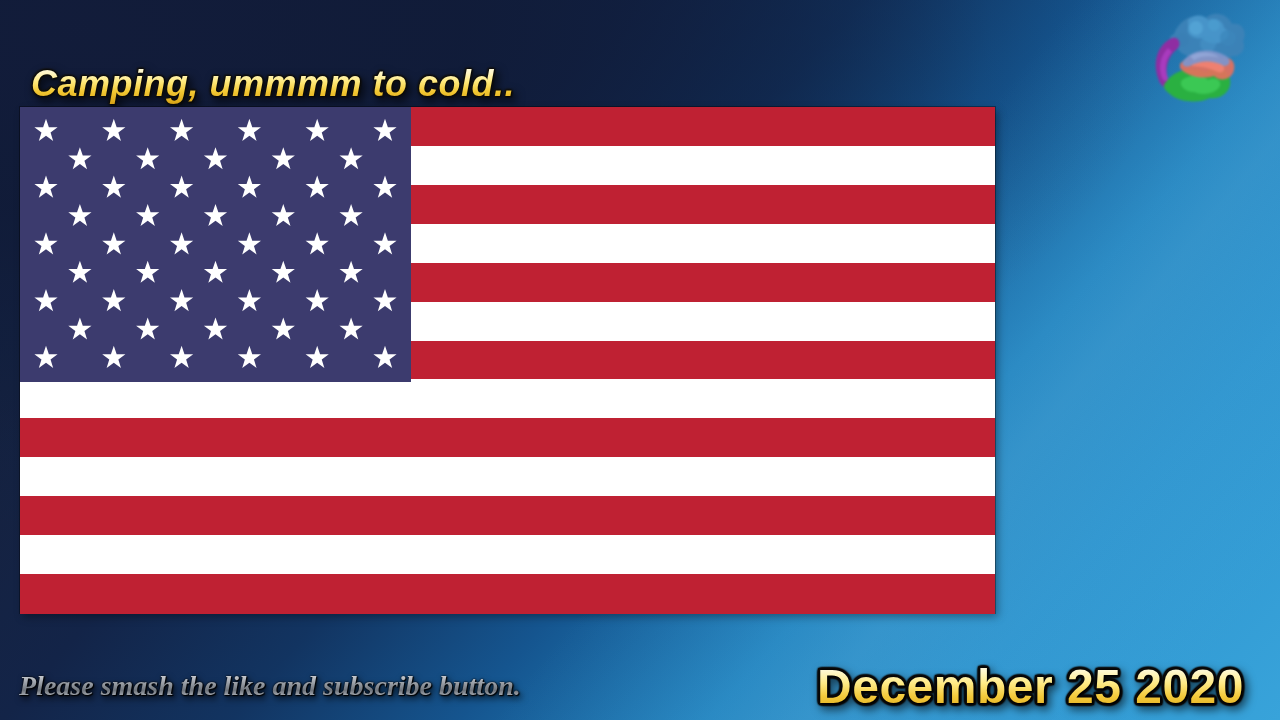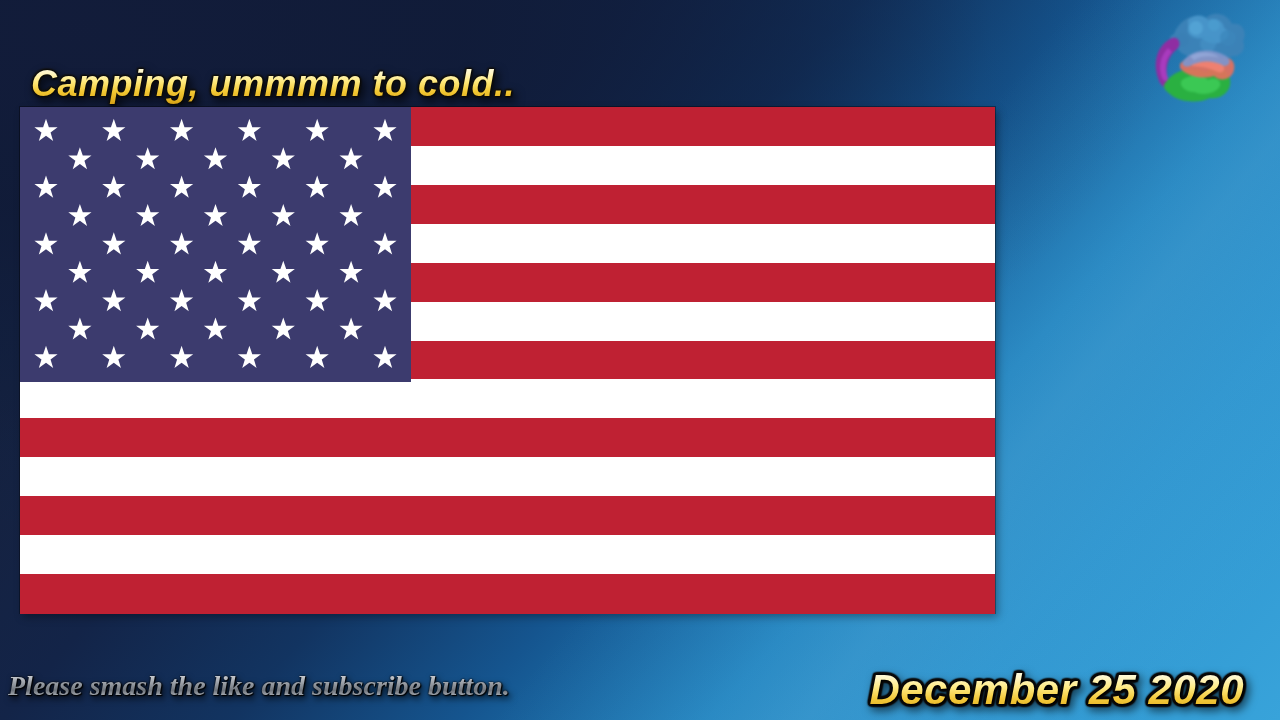--- a/index.html
+++ b/index.html
@@ -66,23 +66,22 @@
       drop-shadow(0 -1px 0 #141414)
       drop-shadow(3px 4px 4px rgba(0,0,0,0.65));
     white-space:nowrap;
     margin-top:47px;
   }
 
   
   #date {
     position:absolute;
     right:36px; bottom:6px;
-    font-size:42px;
+    font-size:48px;
     font-weight:bold;
-    font-style:italic;
     letter-spacing:0.5px;
     background:linear-gradient(180deg,
        #fffdf4 0%,
        #fff8d0 22%,
        #ffeb86 44%,
        #f3c93a 68%,
        #dca71a 100%);
     -webkit-background-clip:text;
     background-clip:text;
     color:transparent;
@@ -93,21 +92,21 @@
       drop-shadow(0 -1.5px 0 #0a0a0a)
       drop-shadow(1.5px 0 0 #0a0a0a)
       drop-shadow(0 1.5px 0 #0a0a0a)
       drop-shadow(3px 4px 4px rgba(0,0,0,0.55));
     white-space:nowrap;
   }
 
   
   #cta {
     position:absolute;
-    left:8px; bottom:14px;
+    left:19px; bottom:14px;
     font-family:"Liberation Serif", serif;
     font-style:italic;
     font-weight:bold;
     font-size:28px;
     line-height:41px;
     white-space:nowrap;
   }
   #cta .cta-line {
     background:linear-gradient(180deg,
        #f6f6f6 0%,

